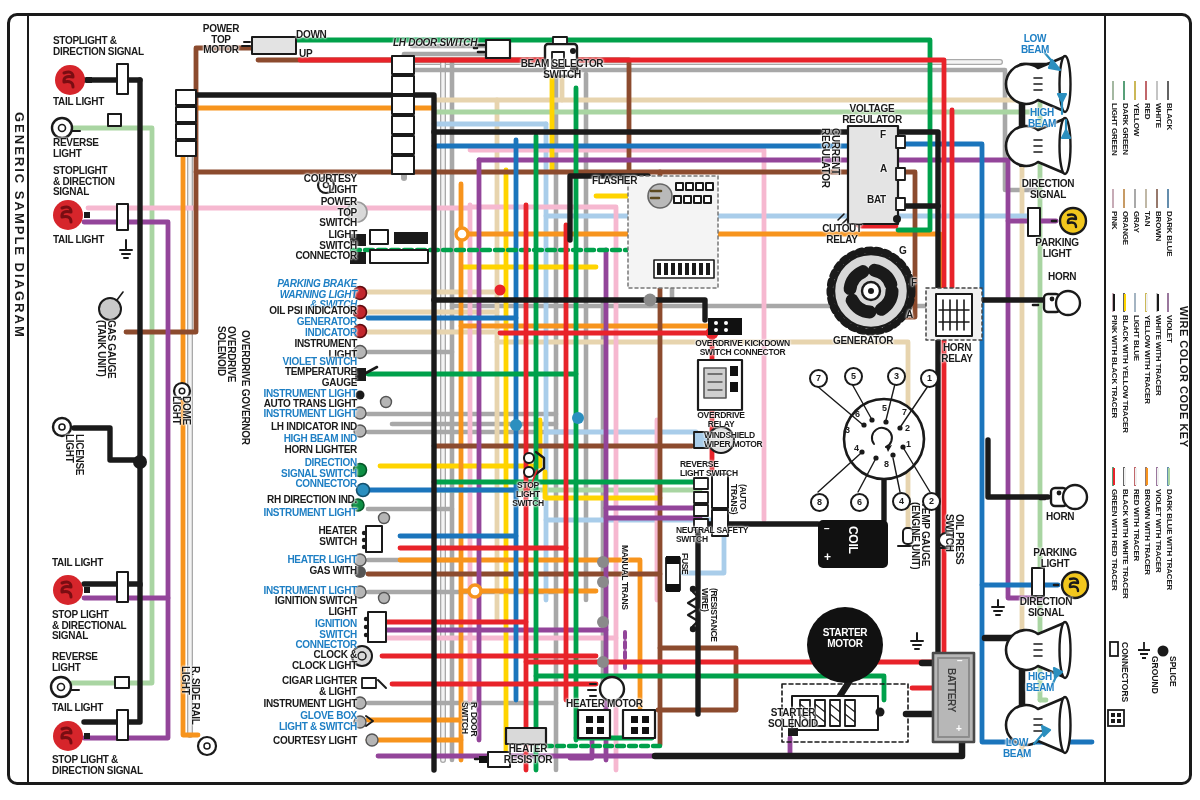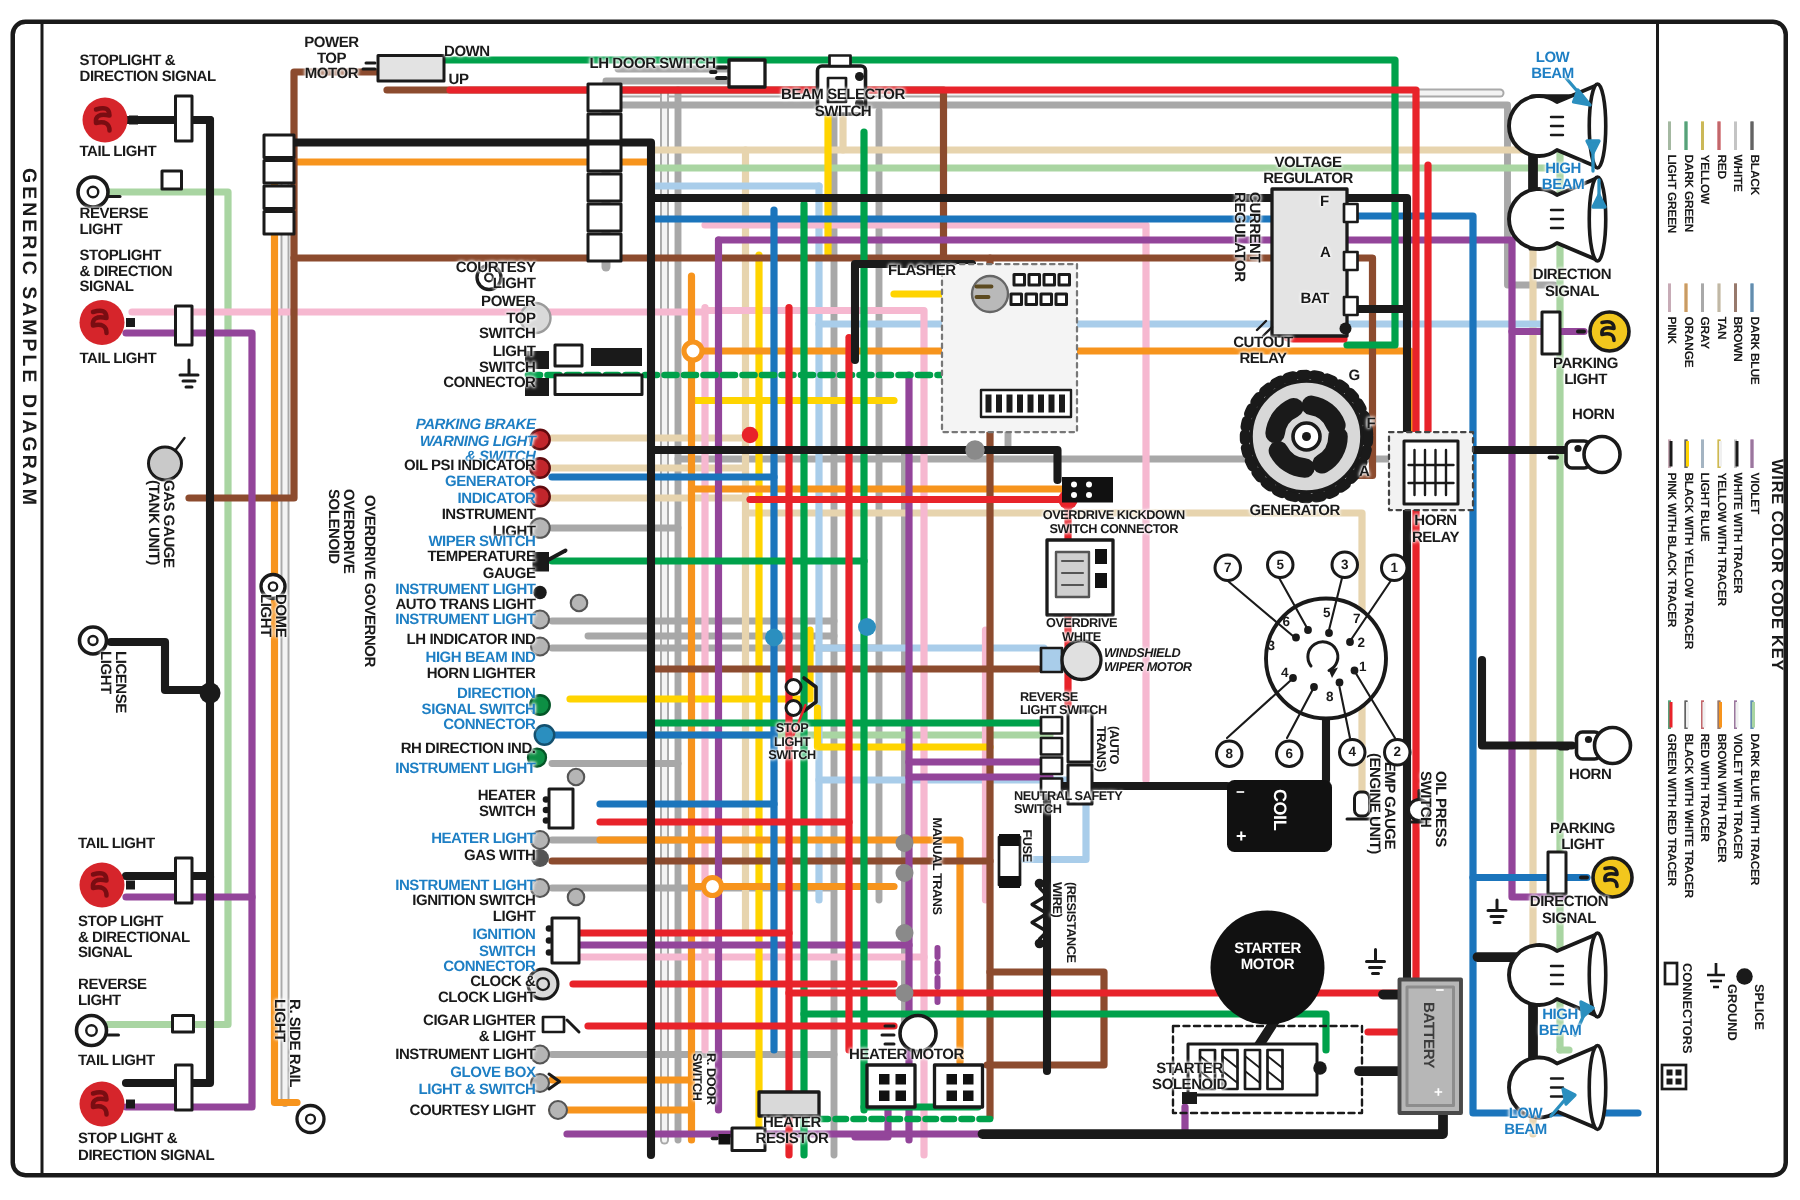--- a/index.html
+++ b/index.html
@@ -663,41 +663,41 @@
 LIGHT</span>
     <span class="lb v" style="left:216px;top:326px;height:96px;">OVERDRIVE
 SOLENOID</span>
     <span class="lb v" style="left:240px;top:330px;height:125px;">OVERDRIVE GOVERNOR</span>
 
     <span class="lb c" style="left:198px;top:24px;width:46px;">POWER
 TOP
 MOTOR</span>
     <span class="lb" style="left:296px;top:30px;">DOWN</span>
     <span class="lb" style="left:299px;top:49px;">UP</span>
-    <span class="lb" style="left:393px;top:38px;">LH DOOR SWITCH</span>
+    <span class="lb" style="left:393px;top:38px;font-style:italic;">LH DOOR SWITCH</span>
     <span class="lb c" style="left:516px;top:23px;width:92px;margin-top:36px;">BEAM SELECTOR
 SWITCH</span>
 
     <span class="lb col" style="top:174px;">COURTESY
 LIGHT</span>
     <span class="lb col" style="top:197px;">POWER
 TOP
 SWITCH</span>
     <span class="lb col" style="top:230px;">LIGHT
 SWITCH
 CONNECTOR</span>
     <span class="lb col bl" style="top:279px;font-style:italic;">PARKING BRAKE
 WARNING LIGHT
 &amp; SWITCH</span>
     <span class="lb col" style="top:306px;">OIL PSI INDICATOR</span>
     <span class="lb col bl" style="top:317px;">GENERATOR
 INDICATOR</span>
     <span class="lb col" style="top:339px;">INSTRUMENT
 LIGHT</span>
-    <span class="lb col bl" style="top:357px;">WIPER SWITCH</span>
+    <span class="lb col bl" style="top:357px;">VIOLET SWITCH</span>
     <span class="lb col" style="top:367px;">TEMPERATURE
 GAUGE</span>
     <span class="lb col bl" style="top:389px;">INSTRUMENT LIGHT</span>
     <span class="lb col" style="top:399px;">AUTO TRANS LIGHT</span>
     <span class="lb col bl" style="top:409px;">INSTRUMENT LIGHT</span>
     <span class="lb col" style="top:422px;">LH INDICATOR IND</span>
     <span class="lb col bl" style="top:434px;">HIGH BEAM IND</span>
     <span class="lb col" style="top:445px;">HORN LIGHTER</span>
     <span class="lb col bl" style="top:458px;">DIRECTION
 SIGNAL SWITCH
@@ -724,22 +724,22 @@
     <span class="lb col" style="top:736px;">COURTESY LIGHT</span>
 
     <span class="lb" style="left:592px;top:176px;">FLASHER</span>
     <span class="lb c sm" style="left:505px;top:481px;width:46px;">STOP
 LIGHT
 SWITCH</span>
     <span class="lb v sm" style="left:620px;top:545px;height:90px;">MANUAL TRANS</span>
     <span class="lb c sm" style="left:660px;top:339px;width:165px;">OVERDRIVE KICKDOWN
 SWITCH CONNECTOR</span>
     <span class="lb c sm" style="left:676px;top:411px;width:90px;">OVERDRIVE
-WHITE</span>
-    <span class="lb sm" style="left:736px;top:431px;font-style:italic;">WINDSHIELD
+RELAY</span>
+    <span class="lb sm" style="left:704px;top:431px;">WINDSHIELD
 WIPER MOTOR</span>
     <span class="lb sm" style="left:680px;top:460px;">REVERSE
 LIGHT SWITCH</span>
     <span class="lb v sm" style="left:729px;top:484px;height:50px;">(AUTO
 TRANS)</span>
     <span class="lb sm" style="left:676px;top:526px;">NEUTRAL SAFETY
 SWITCH</span>
     <span class="lb v sm" style="left:680px;top:553px;height:36px;">FUSE</span>
     <span class="lb v sm" style="left:700px;top:588px;height:85px;">(RESISTANCE
 WIRE)</span>

